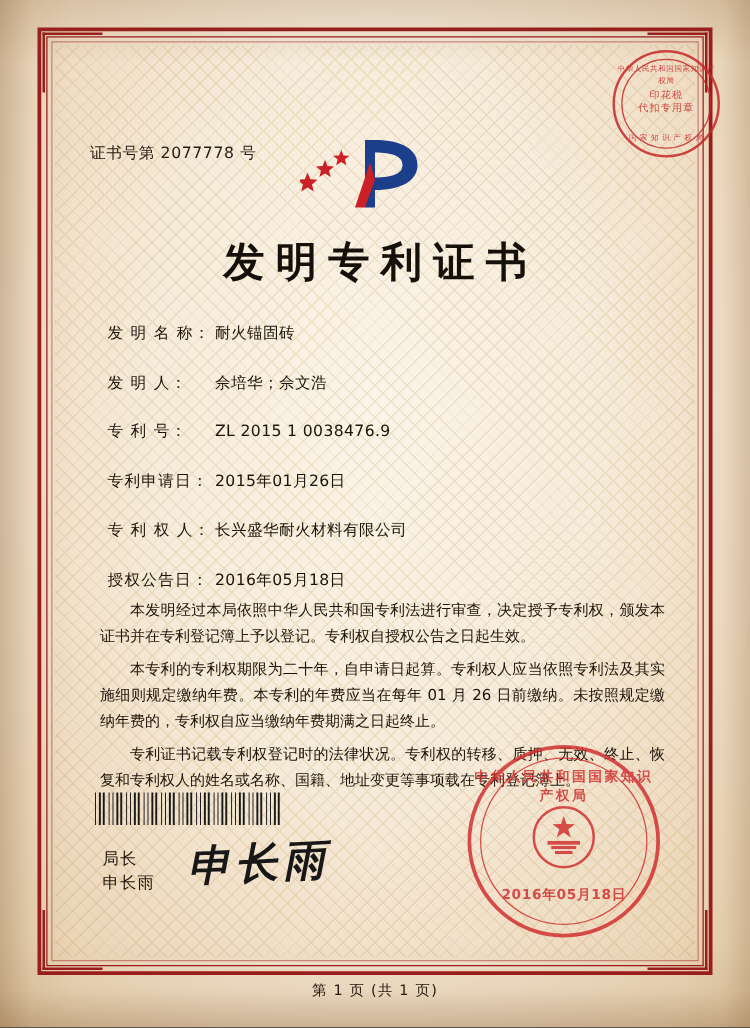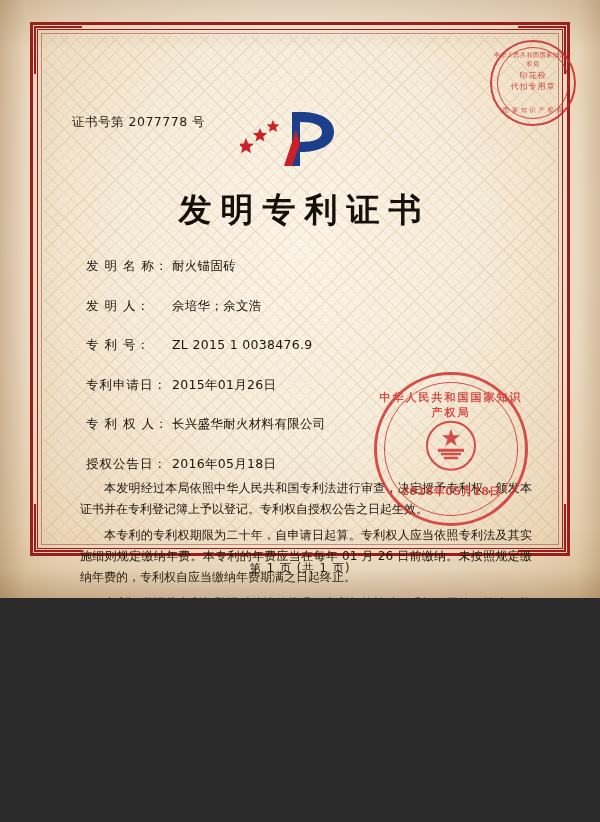--- a/index.html
+++ b/index.html
@@ -11,21 +11,21 @@
     width: 600px;
     height: 822px;
     overflow: hidden;
     font-family: "DejaVu Sans", sans-serif;
   }
 
   
   #certificate {
     position: relative;
     width: 600px;
-    height: 598px;
+    height: 822px;
     background:
       radial-gradient(ellipse at 50% 40%, #fbf4e8 0%, #f6ecdb 42%, #efddc4 70%, #e3cba6 100%);
     overflow: hidden;
   }
   
   #certificate:before {
     content: "";
     position: absolute;
     inset: 0;
     background:

